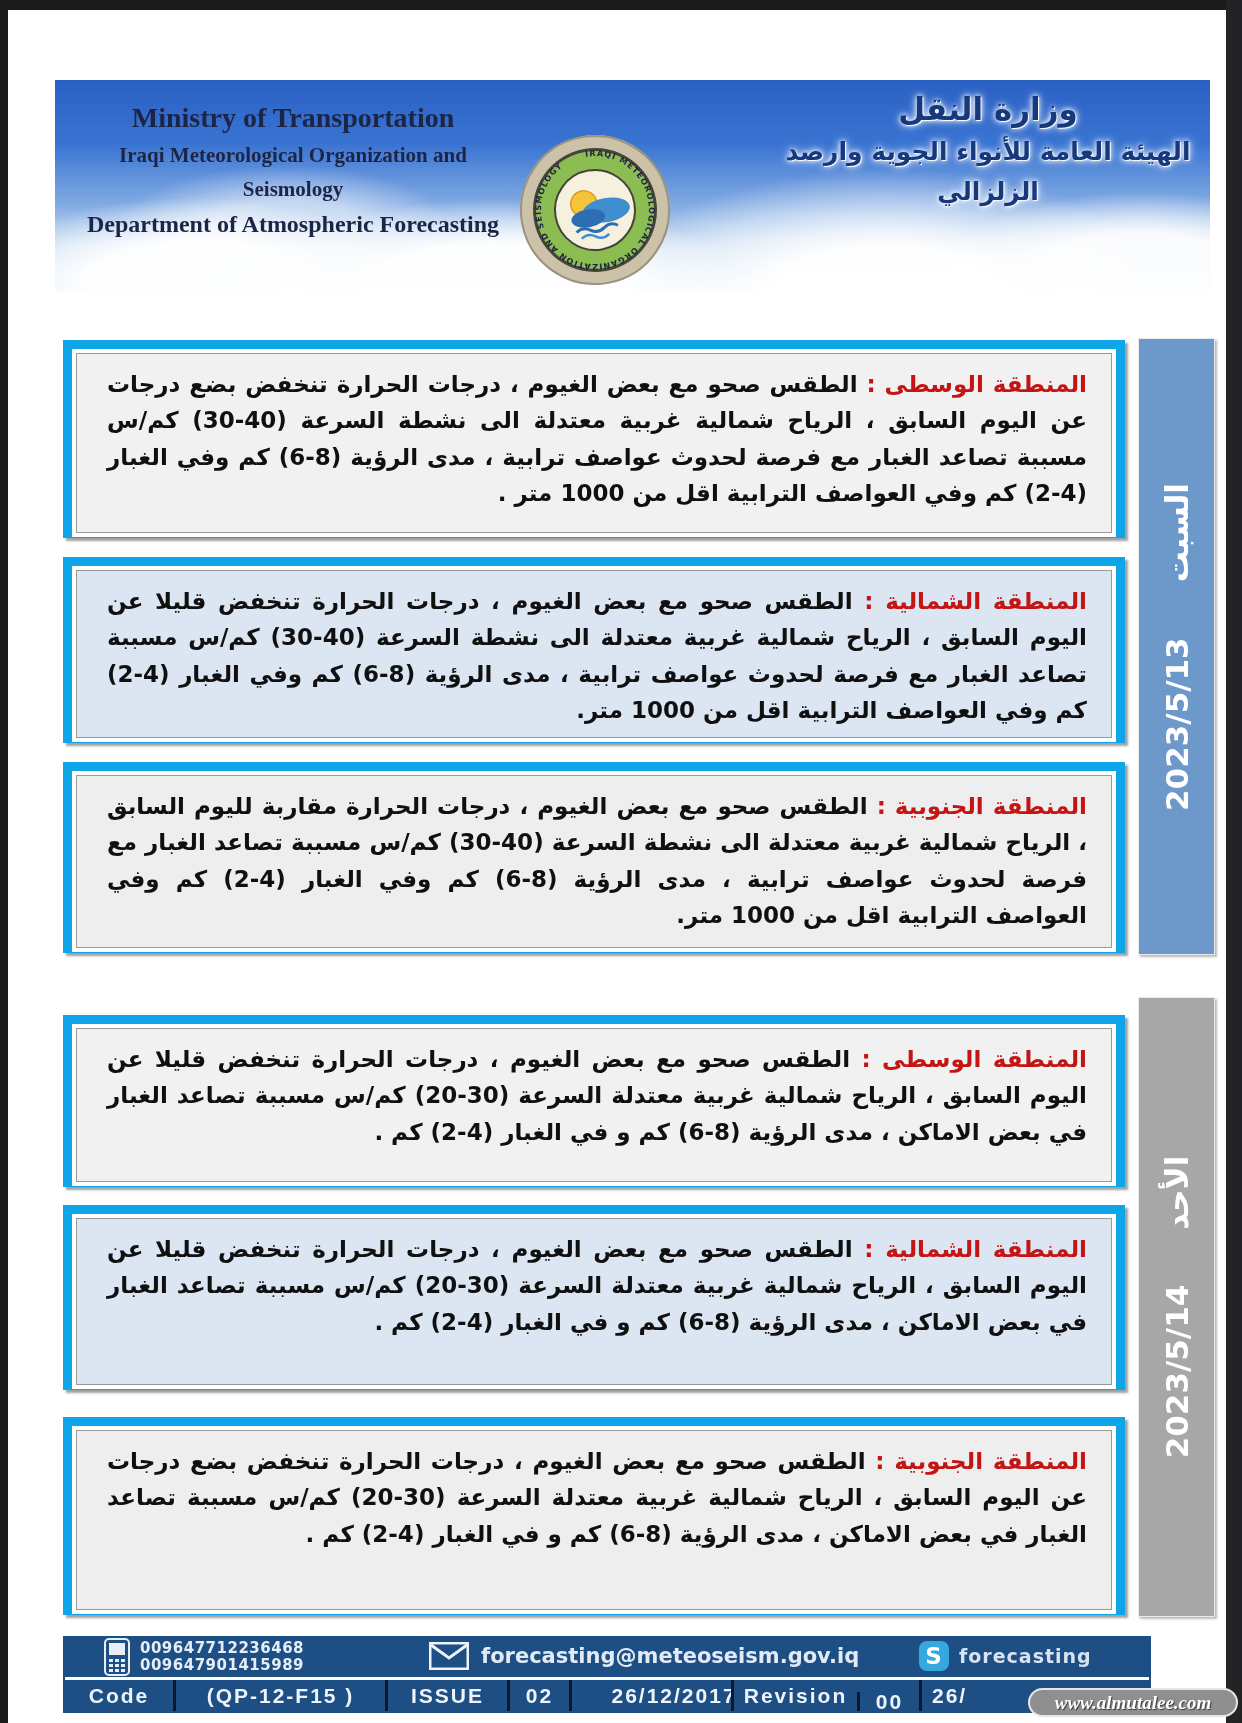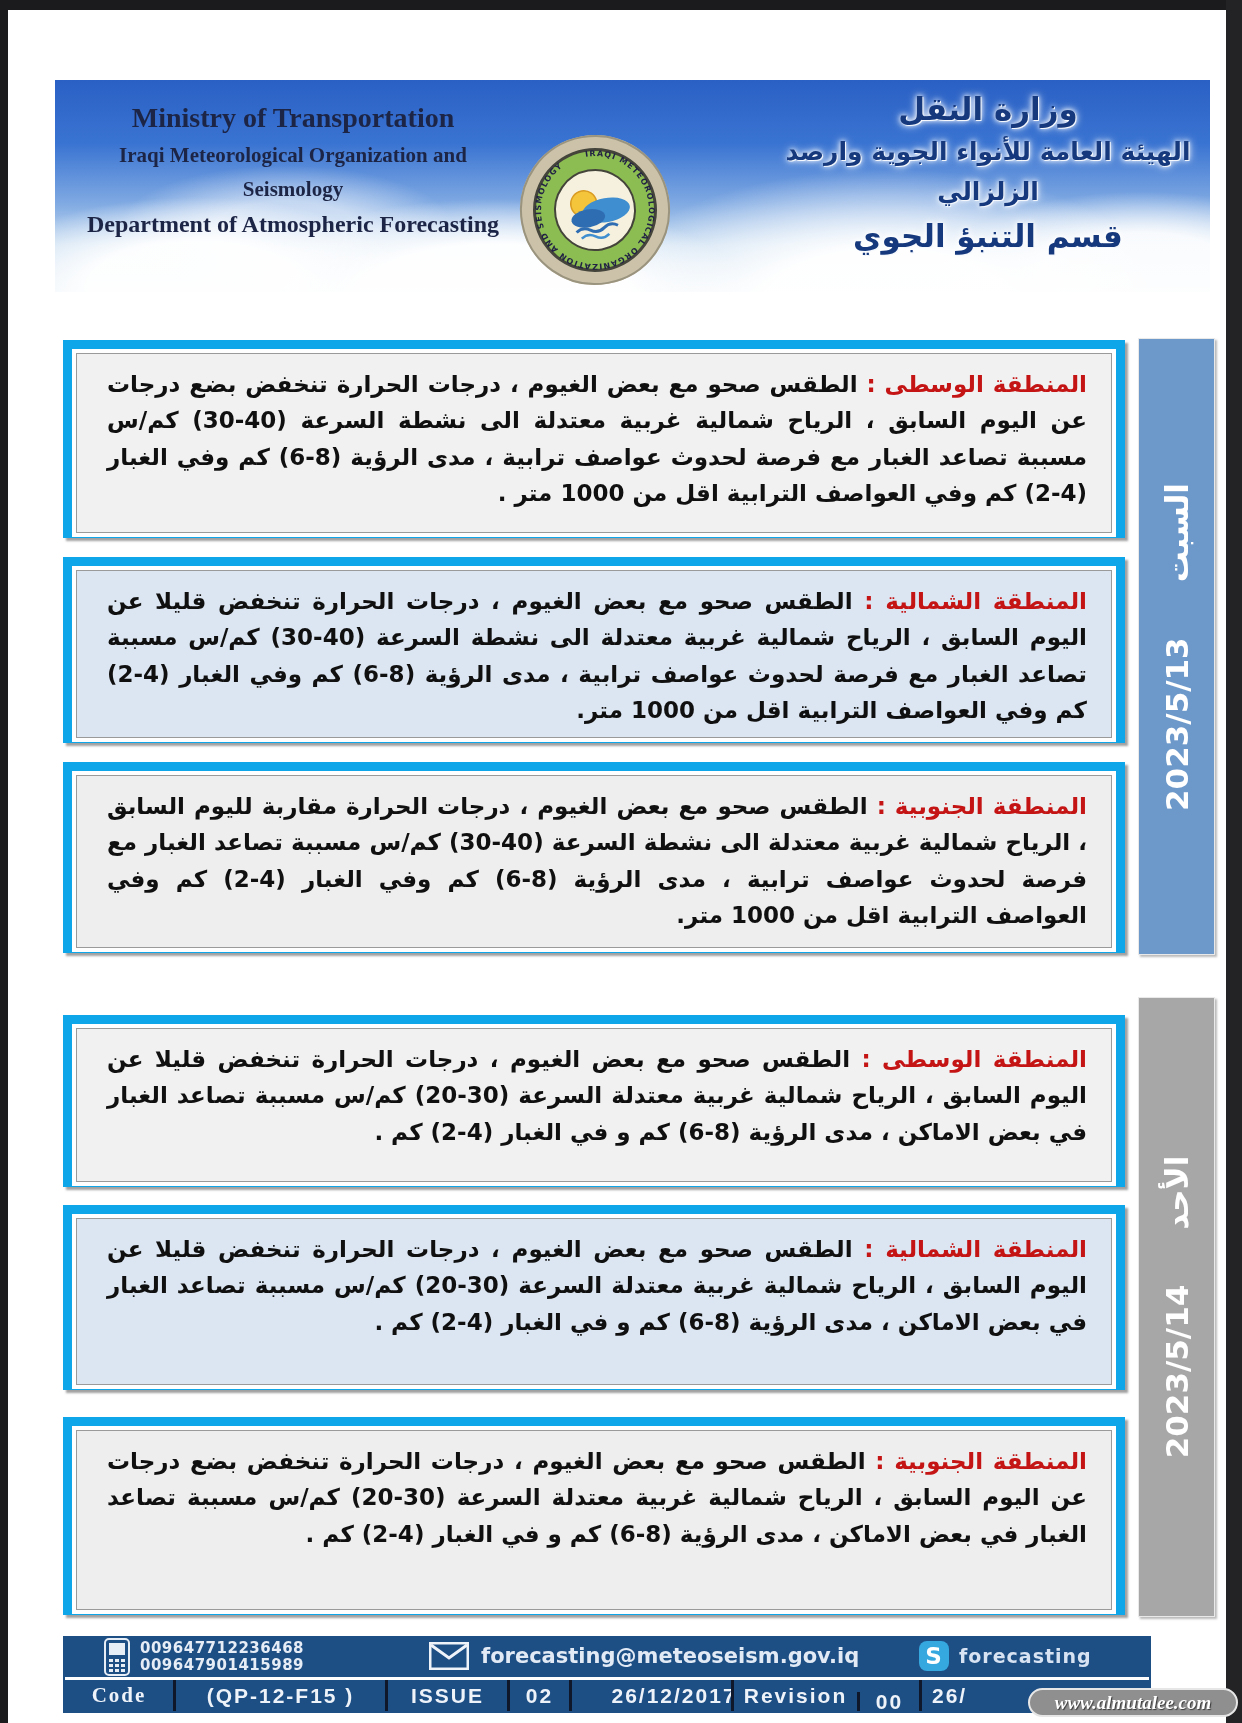--- a/index.html
+++ b/index.html
@@ -63,21 +63,21 @@
   .skype-group{position:absolute;left:855px;top:5px;display:flex;align-items:center;gap:10px;
               color:#d7e3f2;font-size:19px;font-weight:bold;letter-spacing:1px;}
   .skype-badge{width:30px;height:30px;border-radius:8px;background:#35a8e0;color:#fff;
               font-size:23px;font-weight:bold;display:flex;align-items:center;justify-content:center;}
   .code-row{position:absolute;left:2px;right:2px;bottom:2px;height:31px;display:flex;
             border-top:3px solid #fefefe;color:#eef3fa;font-weight:bold;font-size:21px;
             letter-spacing:2px;font-family:"Liberation Sans","DejaVu Sans",sans-serif;}
   .code-cell{display:flex;align-items:center;justify-content:center;border-left:3px solid #0f172a;
             box-sizing:border-box;white-space:nowrap;}
   .code-cell:first-child{border-left:none;}
-  .cw1{width:108px;font-family:Liberation Serif, serif;} .cw2{width:212px;} .cw3{width:122px;} .cw4{width:62px;}
+  .cw1{width:108px;} .cw2{width:212px;} .cw3{width:122px;} .cw4{width:62px;}
   .cw5{width:162px;padding-left:45px;} .cw6{width:126px;} .cw7{width:62px;margin-top:12px;} .cw8{flex:1;justify-content:flex-start;padding-left:10px;}
 
   .watermark{position:absolute;left:1028px;top:1688px;width:210px;height:29px;z-index:5;
             background:#8f8f8f;border:2px solid #e6e6e6;border-radius:15px;box-sizing:border-box;
             color:#ffffff;font-style:italic;font-weight:bold;font-size:19px;
             display:flex;align-items:center;justify-content:center;
             text-shadow:1px 1px 1px #3a3a3a;font-family:"Liberation Serif","DejaVu Serif",serif;}
 </style>
 </head>
 <body>
@@ -109,21 +109,20 @@
         <path d="M60 104 q7 -5 14 0 t14 0" stroke="#3e8ed0" fill="none" stroke-width="2.5"></path>
         <path id="ringPath" d="M78 24 a54 54 0 1 1 -0.01 0" fill="none"></path>
         <text font-size="8" fill="#224" font-weight="bold" letter-spacing="1">
           <textPath href="#ringPath">IRAQI METEOROLOGICAL ORGANIZATION AND SEISMOLOGY</textPath>
         </text>
       </svg>
     </div>
     <div class="ar-block">
       <div class="ar-line1">وزارة النقل</div>
       <div class="ar-line2">الهيئة العامة للأنواء الجوية وارصد الزلزالي</div>
-      <div class="ar-line3">قسم التنبؤ الجوي</div>
     </div>
   </div>
 
   <div class="fbox" style="top:340px;height:198px;">
     <div class="fbox-inner bg-grey">
       <span class="region">المنطقة الوسطى :</span>
       <span>الطقس صحو مع بعض الغيوم ، درجات الحرارة تنخفض بضع درجات عن اليوم السابق ، الرياح شمالية غربية معتدلة الى نشطة السرعة (40-30) كم/س مسببة تصاعد الغبار مع فرصة لحدوث عواصف ترابية ، مدى الرؤية (8-6) كم وفي الغبار (4-2) كم وفي العواصف الترابية اقل من 1000 متر .</span>
     </div>
   </div>
   <div class="fbox" style="top:557px;height:186px;">

